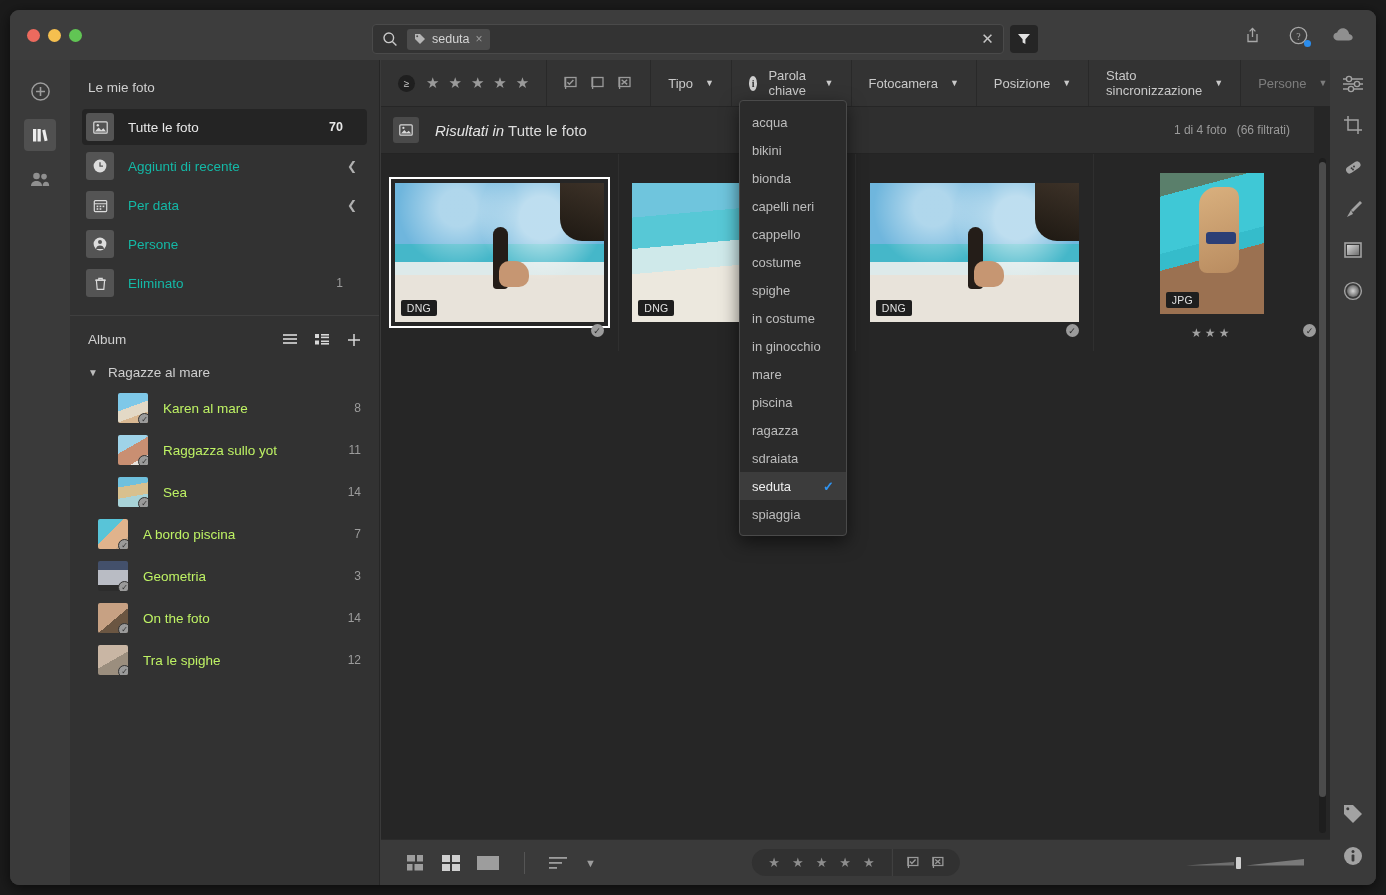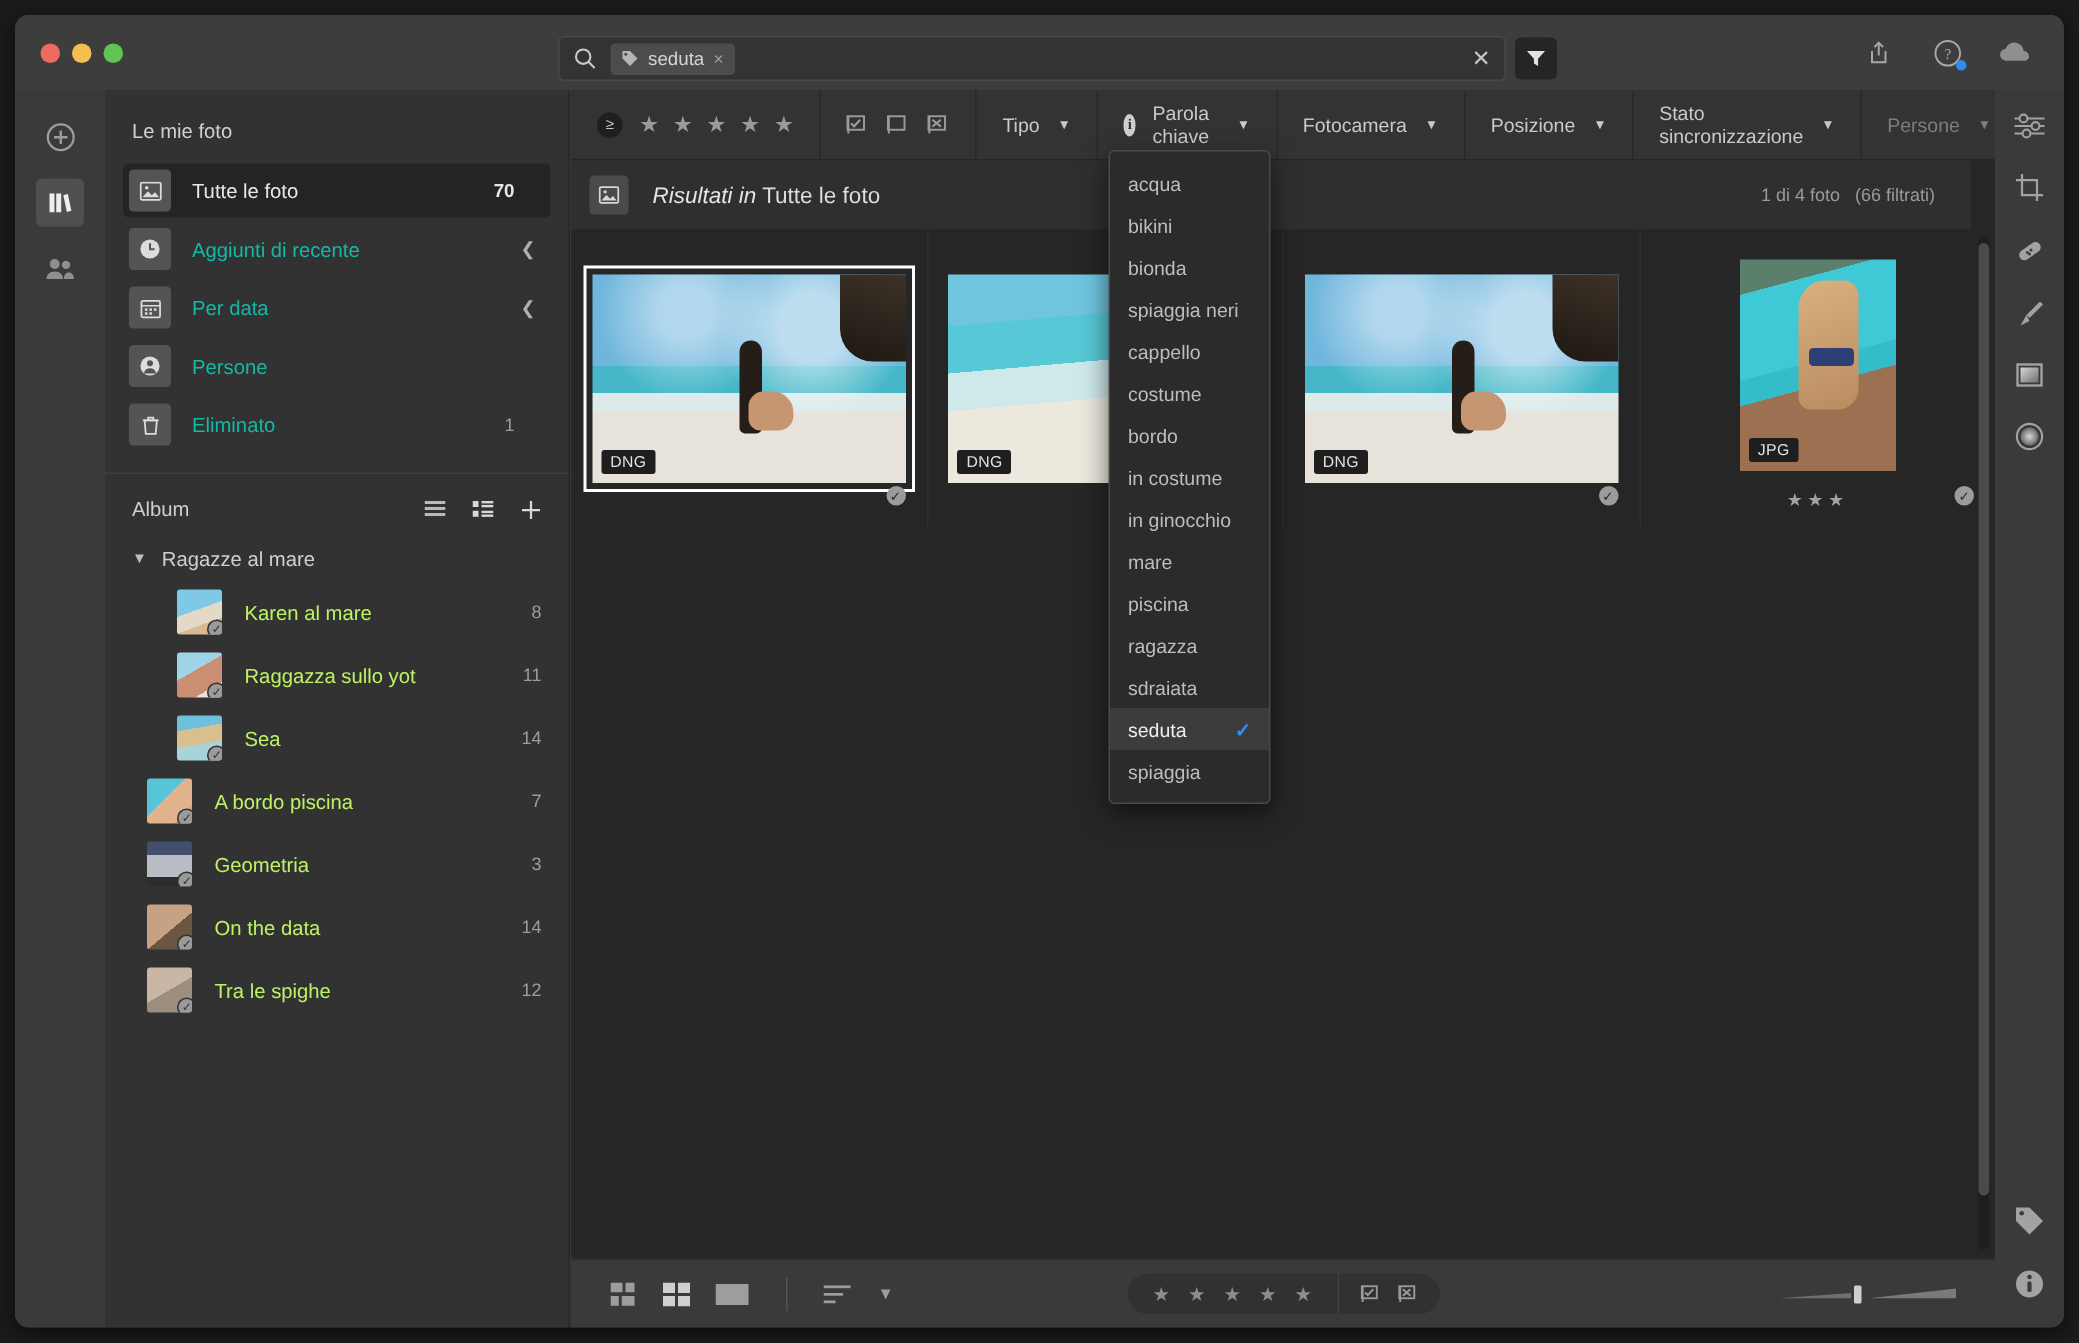--- a/index.html
+++ b/index.html
@@ -479,21 +479,21 @@
         <span class="chk">✓</span>
       </div>
       <div class="album-label">Geometria</div>
       <div class="album-count">3</div>
     </div>
 
     <div class="album-row top">
       <div class="thumb" style="background:linear-gradient(140deg,#c7a183 0 55%,#6b5642 55%)">
         <span class="chk">✓</span>
       </div>
-      <div class="album-label">On the data</div>
+      <div class="album-label">On the foto</div>
       <div class="album-count">14</div>
     </div>
 
     <div class="album-row top">
       <div class="thumb" style="background:linear-gradient(150deg,#c9b6a4 0 50%,#9b8e7e 50%)">
         <span class="chk">✓</span>
       </div>
       <div class="album-label">Tra le spighe</div>
       <div class="album-count">12</div>
     </div>
@@ -789,30 +789,30 @@
     <div class="dd-item">
         <span>acqua</span>
       </div>
     <div class="dd-item">
         <span>bikini</span>
       </div>
     <div class="dd-item">
         <span>bionda</span>
       </div>
     <div class="dd-item">
-        <span>spiaggia neri</span>
+        <span>capelli neri</span>
       </div>
     <div class="dd-item">
         <span>cappello</span>
       </div>
     <div class="dd-item">
         <span>costume</span>
       </div>
     <div class="dd-item">
-        <span>bordo</span>
+        <span>spighe</span>
       </div>
     <div class="dd-item">
         <span>in costume</span>
       </div>
     <div class="dd-item">
         <span>in ginocchio</span>
       </div>
     <div class="dd-item">
         <span>mare</span>
       </div>

